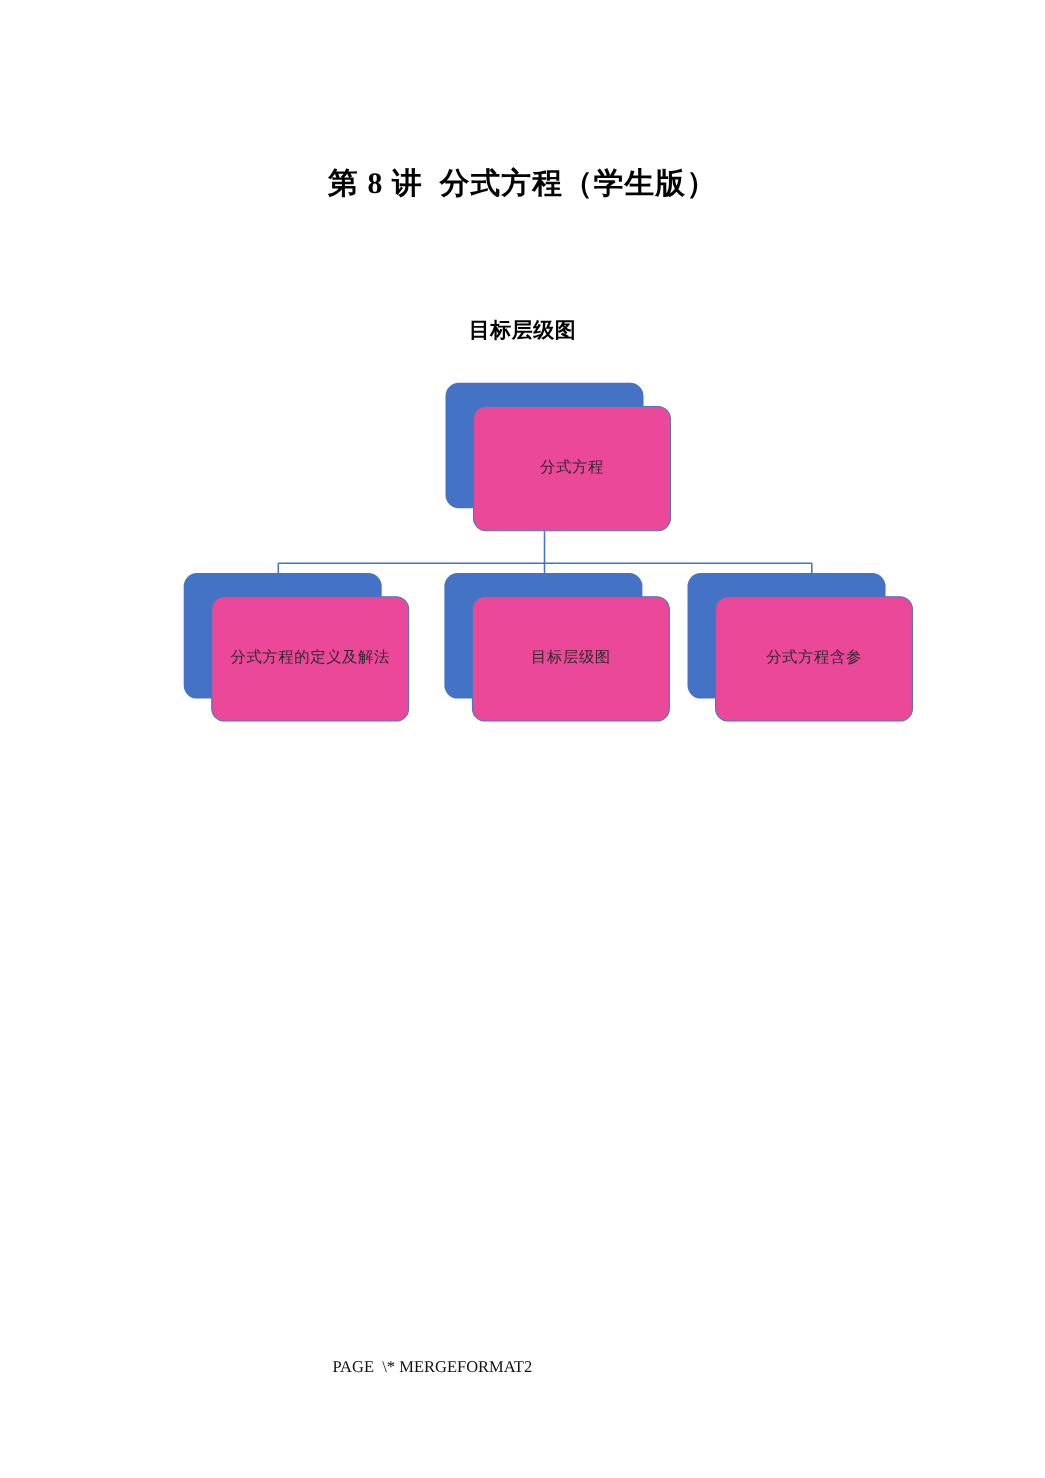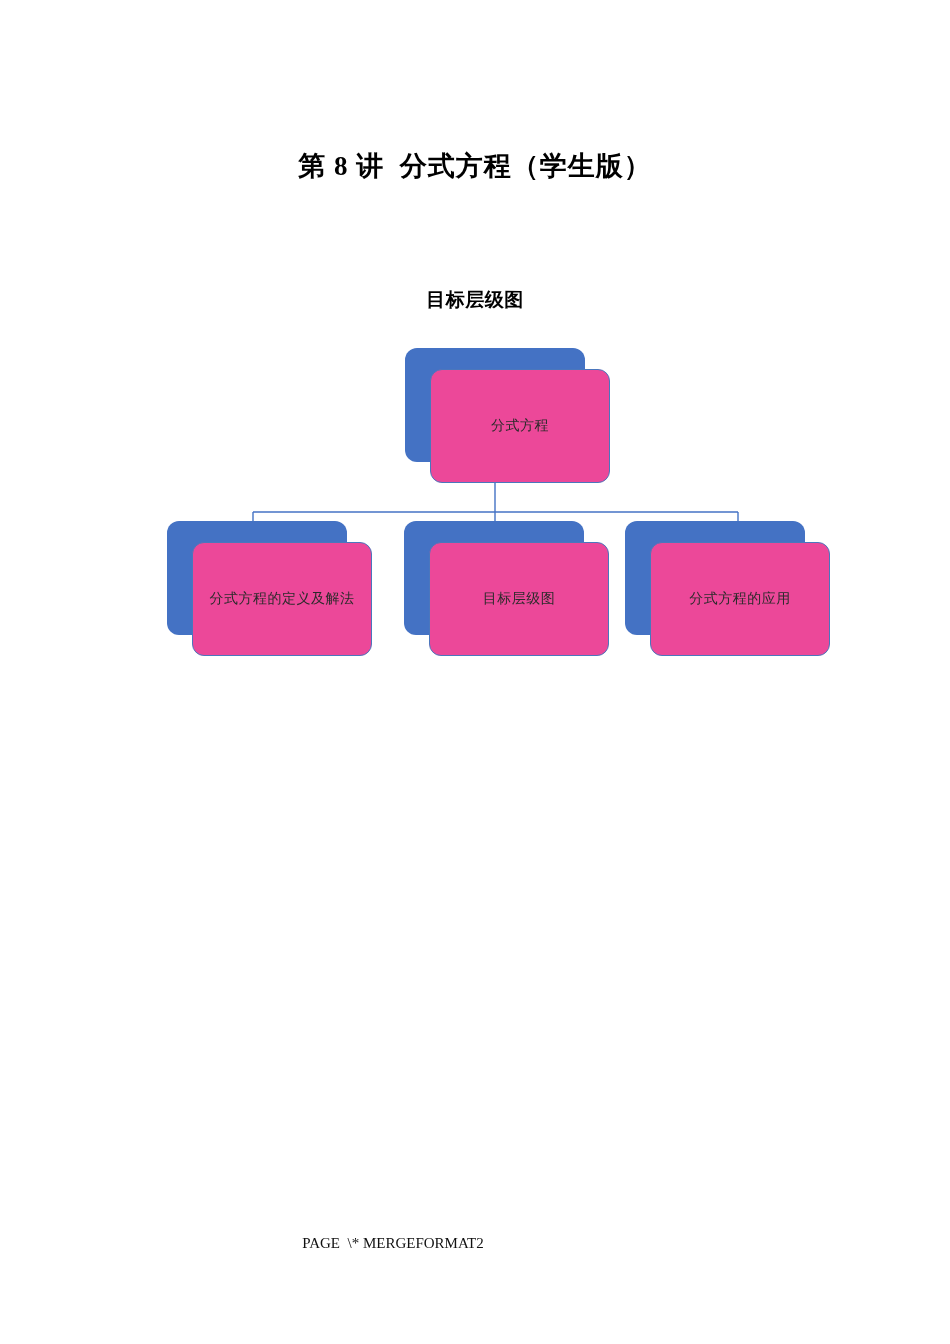--- a/index.html
+++ b/index.html
@@ -168,21 +168,21 @@
     <div class="node" id="node-child-1">
       <div class="shadow-card"></div>
       <div class="face-card">
         <span class="node-label">目标层级图</span>
       </div>
     </div>
 
     <div class="node" id="node-child-2">
       <div class="shadow-card"></div>
       <div class="face-card">
-        <span class="node-label">分式方程的应用</span>
+        <span class="node-label">分式方程含参</span>
       </div>
     </div>
 
   </div>
 
   <div class="footer">PAGE  \* MERGEFORMAT2</div>
 
 </div>
 
 </body></html>

